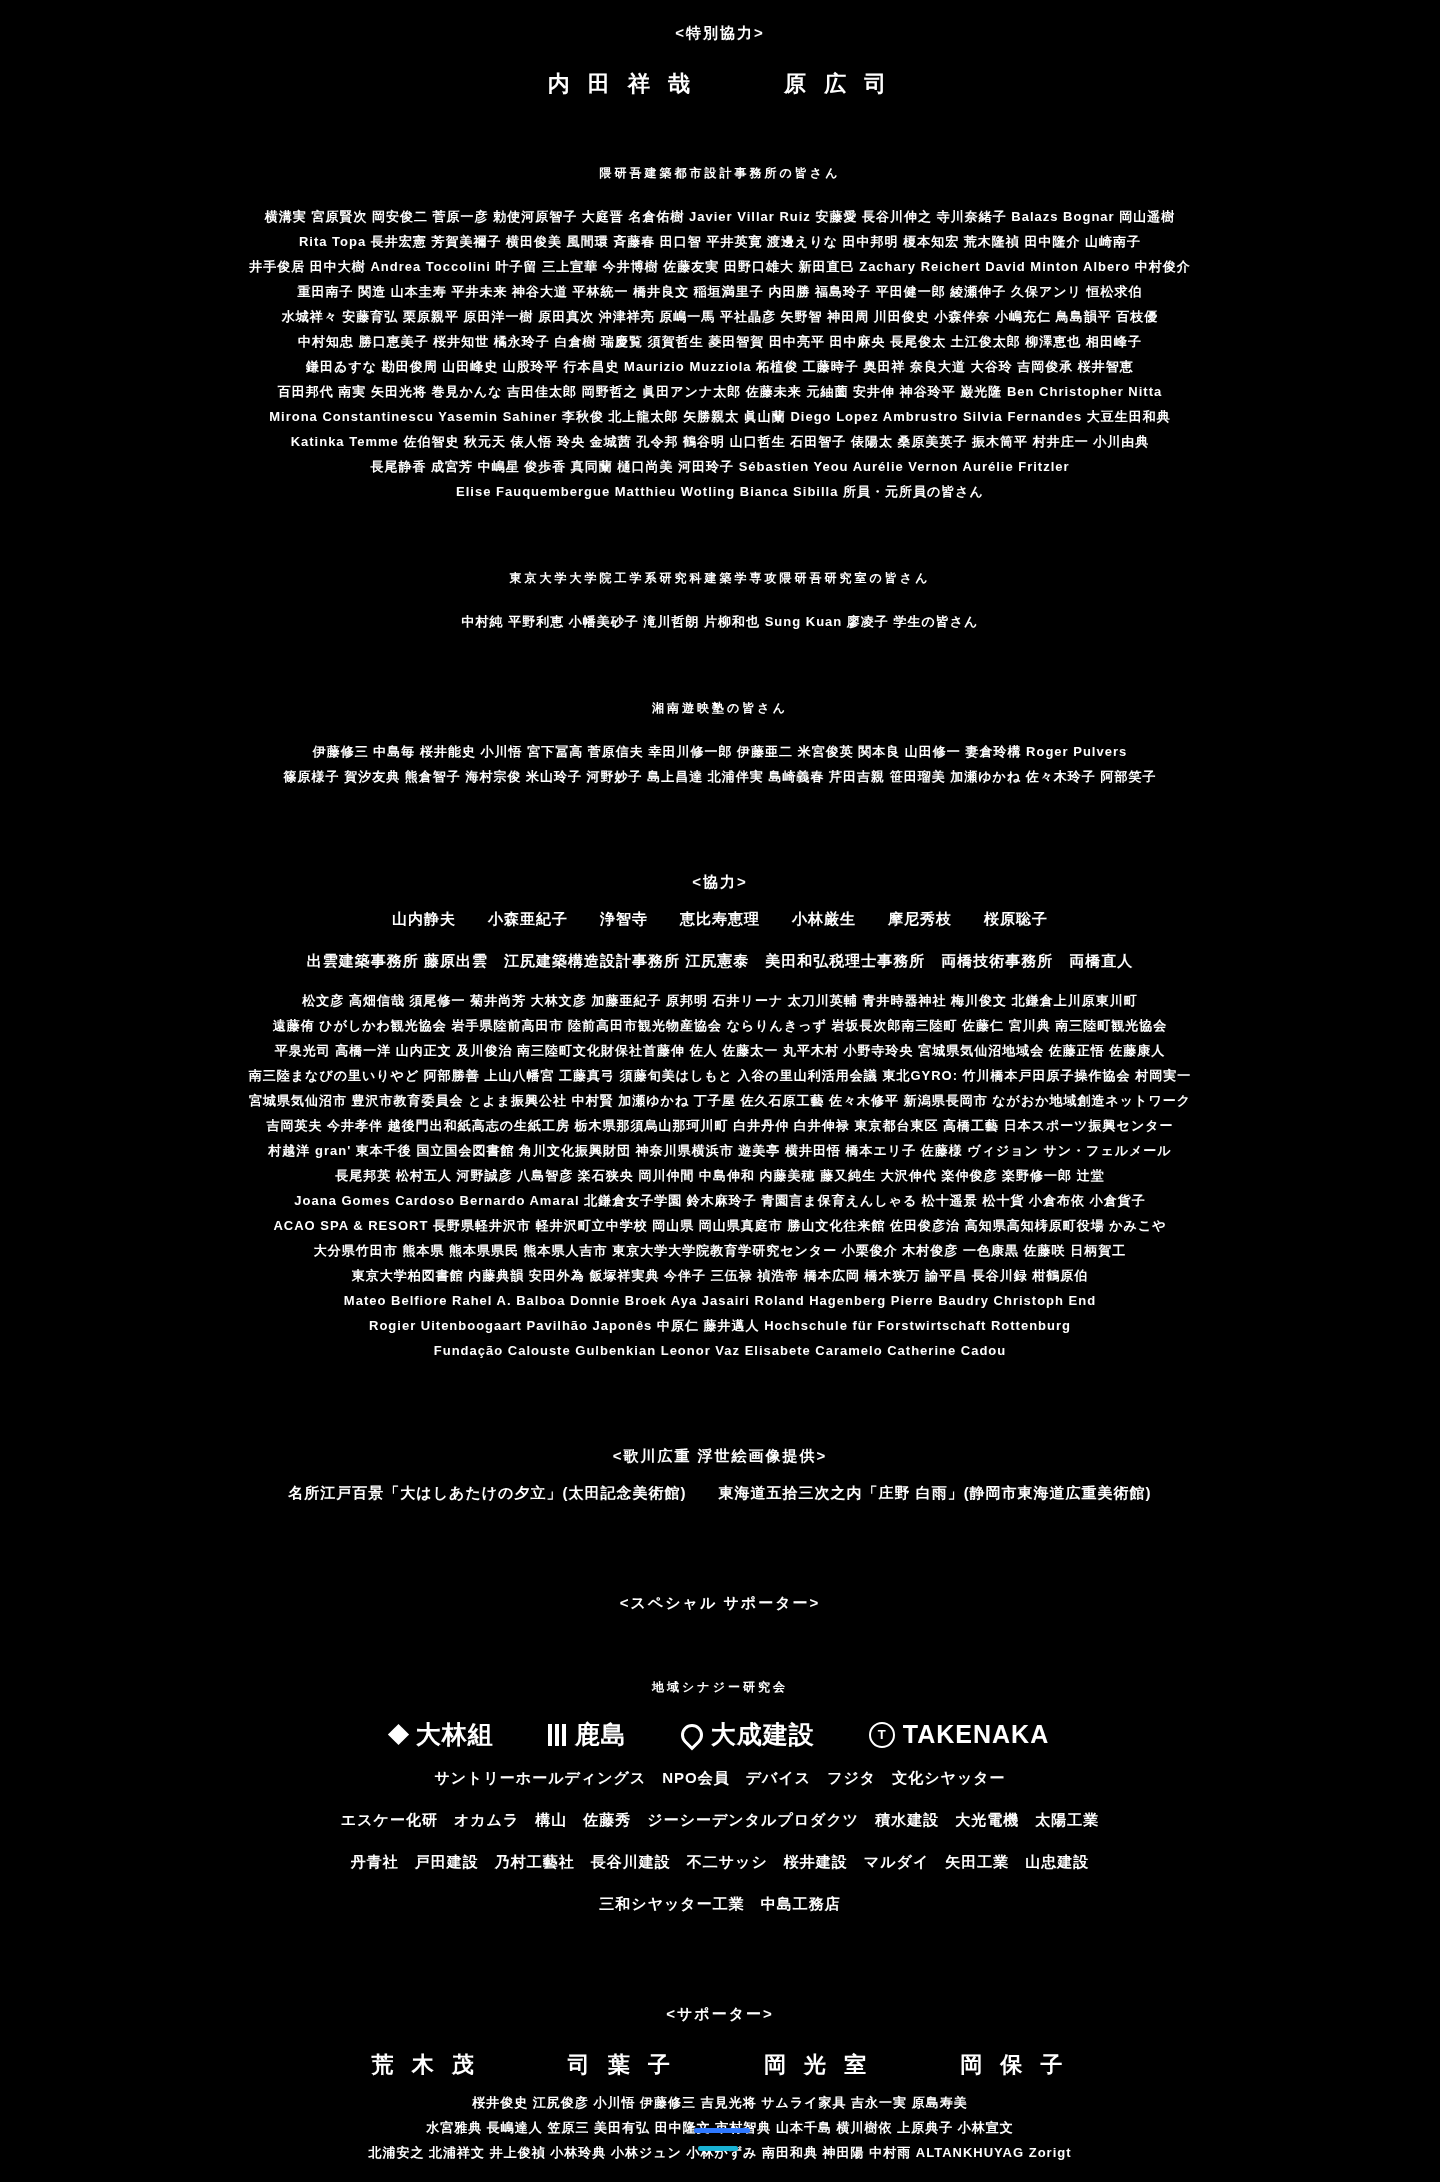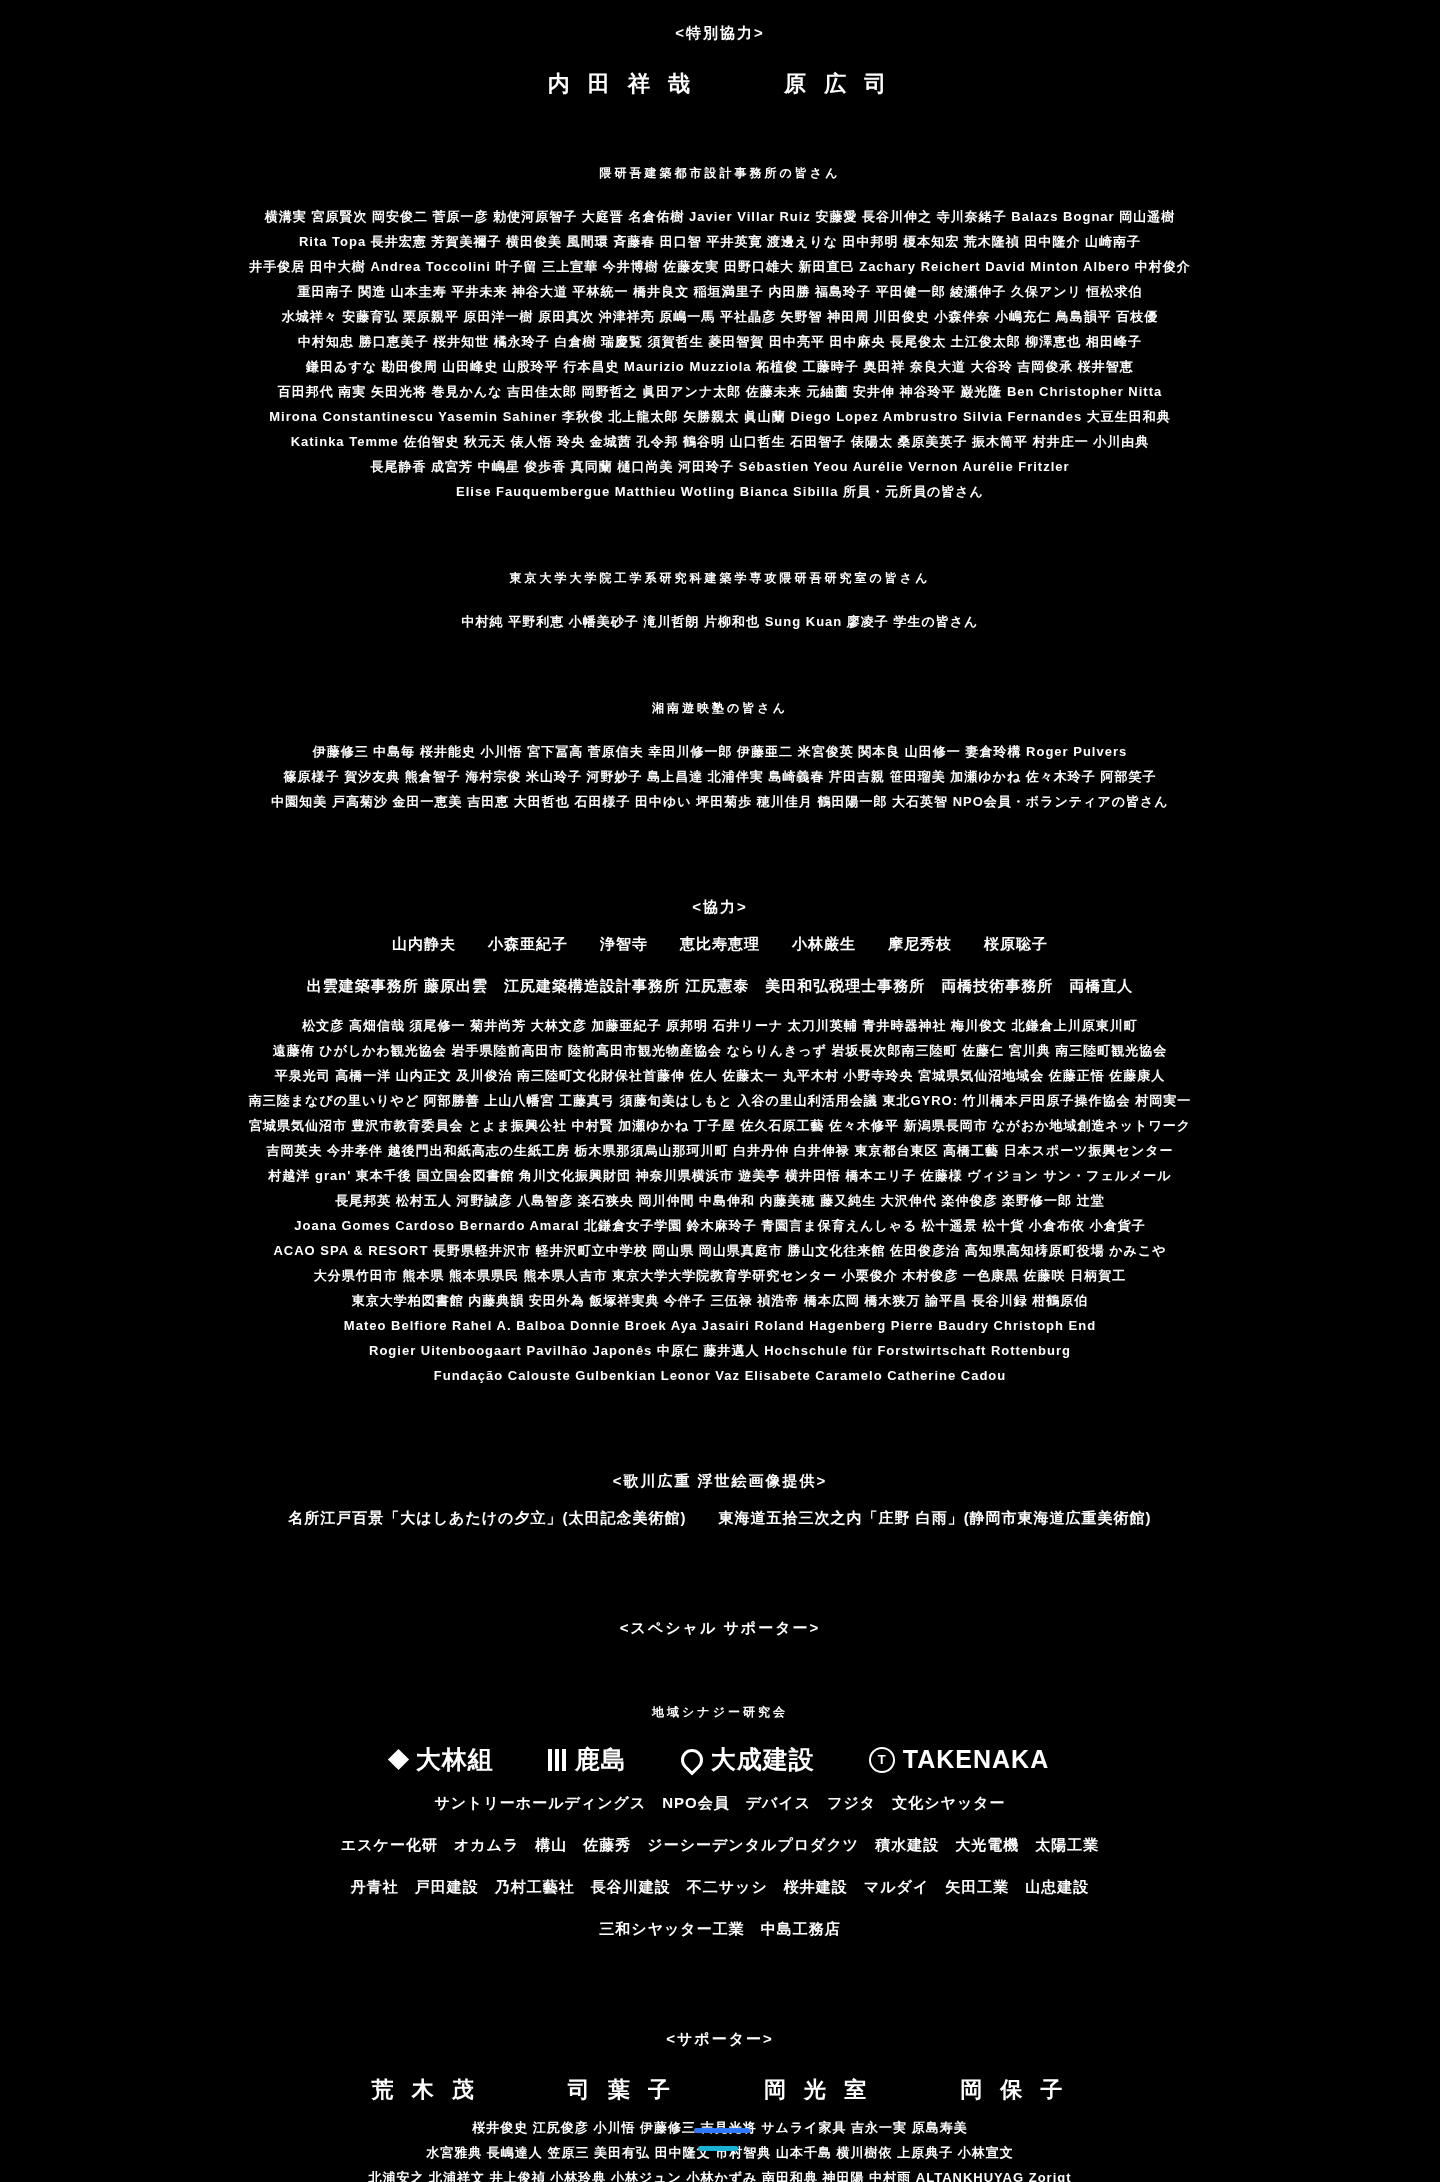--- a/index.html
+++ b/index.html
@@ -54,21 +54,20 @@
       <div class="credit-row">Elise Fauquembergue Matthieu Wotling Bianca Sibilla 所員・元所員の皆さん</div>
     </div>
     <div class="sec-title">東京大学大学院工学系研究科建築学専攻隈研吾研究室の皆さん</div>
     <div class="rows-block">
       <div class="credit-row">中村純 平野利恵 小幡美砂子 滝川哲朗 片柳和也 Sung Kuan 廖凌子 学生の皆さん</div>
     </div>
     <div class="sec-title">湘南遊映塾の皆さん</div>
     <div class="rows-block">
       <div class="credit-row">伊藤修三 中島毎 桜井能史 小川悟 宮下冨高 菅原信夫 幸田川修一郎 伊藤亜二 米宮俊英 関本良 山田修一 妻倉玲構 Roger Pulvers</div>
       <div class="credit-row">篠原様子 賀汐友典 熊倉智子 海村宗俊 米山玲子 河野妙子 島上昌達 北浦伴実 島崎義春 芹田吉親 笹田瑠美 加瀬ゆかね 佐々木玲子 阿部笑子</div>
-      <div class="credit-row">中園知美 戸高菊沙 金田一恵美 吉田恵 大田哲也 石田様子 田中ゆい 坪田菊歩 穂川佳月 鶴田陽一郎 大石英智 NPO会員・ボランティアの皆さん</div>
     </div>
     <div class="sec-header">&lt;協力&gt;</div>
     <div class="rows-block">
       <div class="mid-row">山内静夫　　小森亜紀子　　浄智寺　　恵比寿恵理　　小林厳生　　摩尼秀枝　　桜原聡子</div>
       <div class="mid-row">出雲建築事務所 藤原出雲　江尻建築構造設計事務所 江尻憲泰　美田和弘税理士事務所　両橋技術事務所　両橋直人</div>
     </div>
     <div class="rows-block">
       <div class="credit-row">松文彦 高畑信哉 須尾修一 菊井尚芳 大林文彦 加藤亜紀子 原邦明 石井リーナ 太刀川英輔 青井時器神社 梅川俊文 北鎌倉上川原東川町</div>
       <div class="credit-row">遠藤侑 ひがしかわ観光協会 岩手県陸前高田市 陸前高田市観光物産協会 ならりんきっず 岩坂長次郎南三陸町 佐藤仁 宮川典 南三陸町観光協会</div>
       <div class="credit-row">平泉光司 高橋一洋 山内正文 及川俊治 南三陸町文化財保社首藤伸 佐人 佐藤太一 丸平木村 小野寺玲央 宮城県気仙沼地域会 佐藤正悟 佐藤康人</div>

